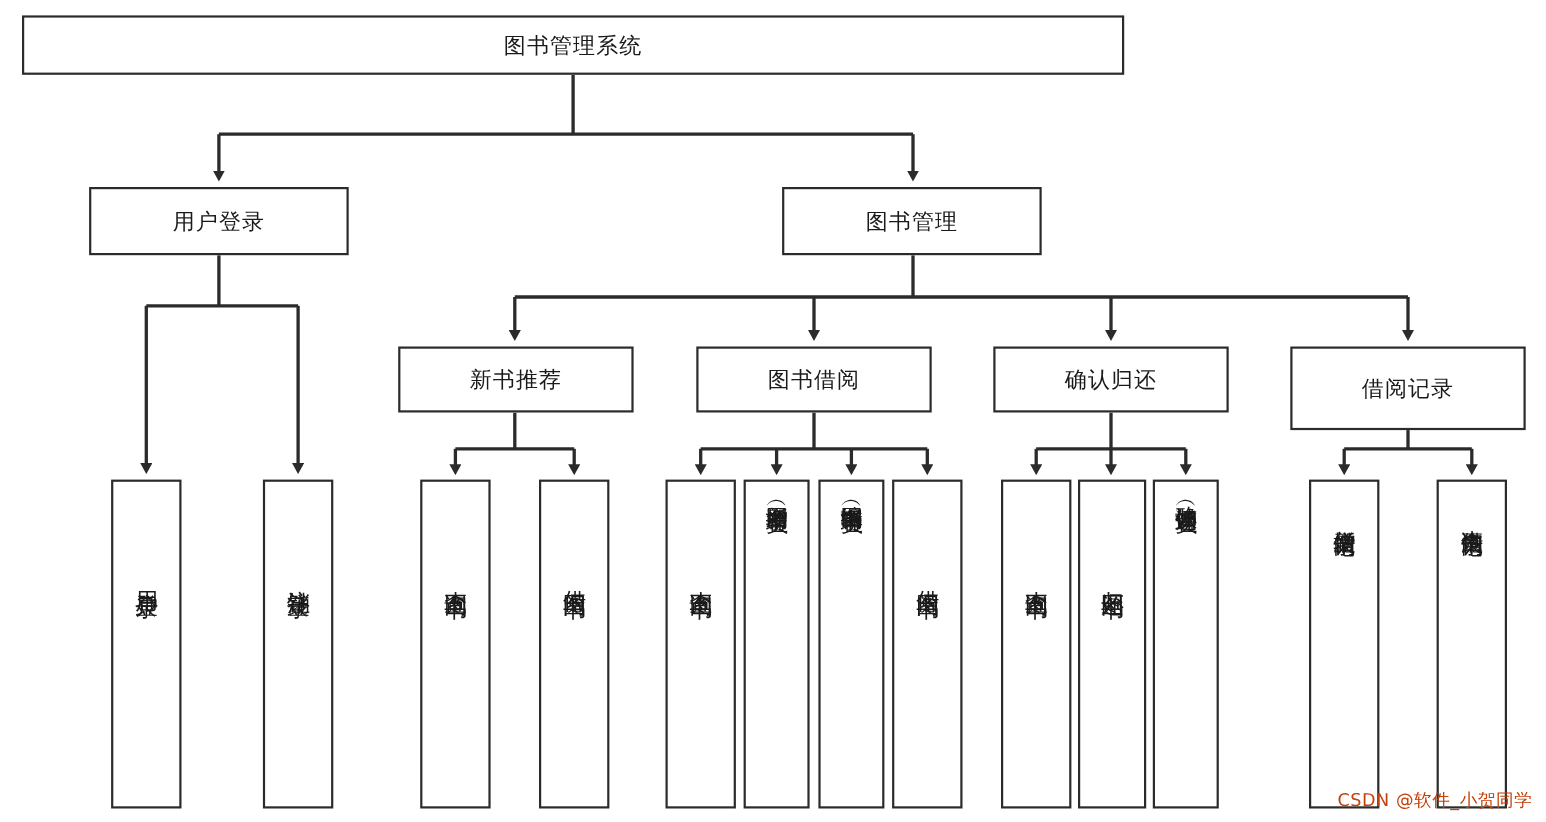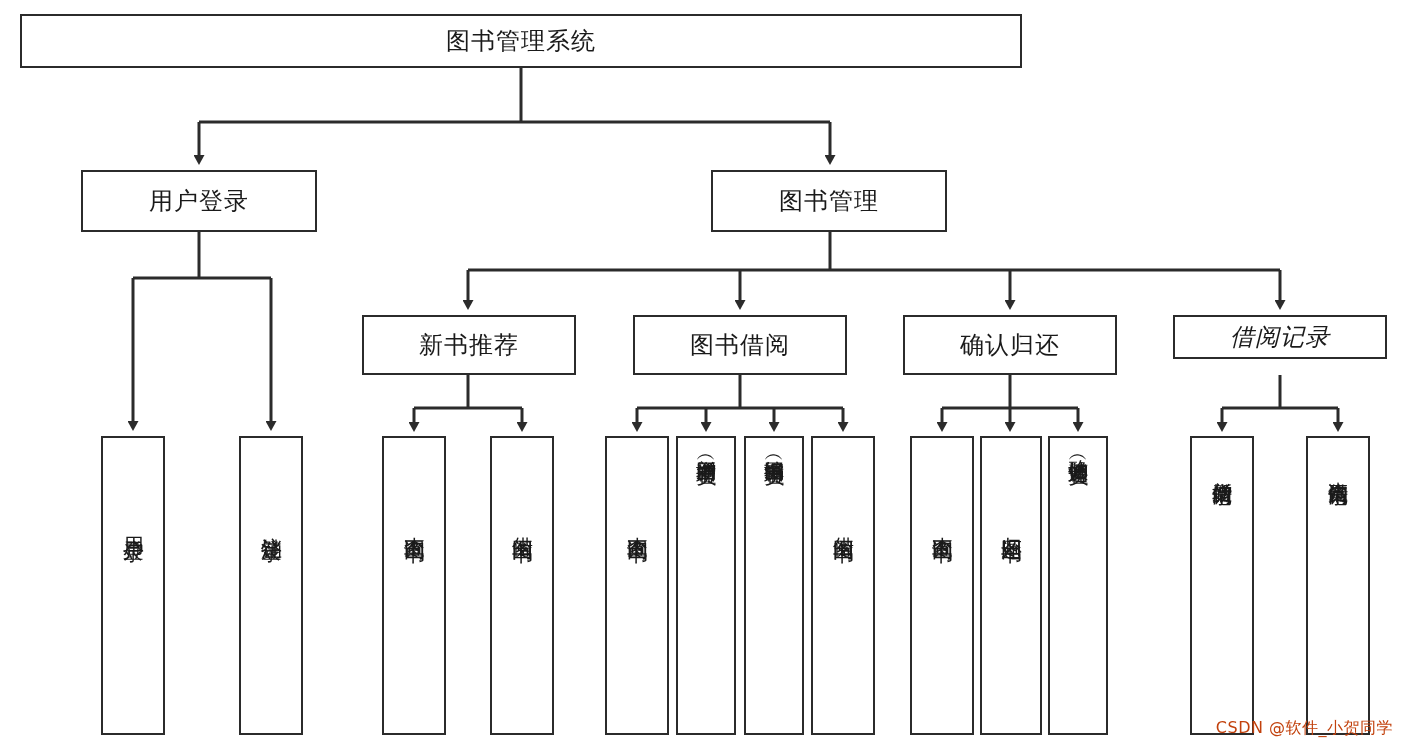--- a/index.html
+++ b/index.html
@@ -29,21 +29,21 @@
     position: absolute;
     box-sizing: border-box;
     border: 2px solid #2b2b2b;
     background: #ffffff;
     display: flex;
     align-items: center;
     justify-content: center;
     color: #1a1a1a;
   }
   .node.h {
-    font-size: 24px;
+    font-size: 20px;
     letter-spacing: 1px;
   }
   .node.h span { white-space: nowrap; }
   .node.leaf {
     align-items: flex-start;
     justify-content: center;
     padding-top: 6px;
   }
   .node.leaf span {
     writing-mode: vertical-rl;
@@ -133,21 +133,21 @@
 
   <div class="node h" style="left:711px; top:170px; width:236px; height:62px;">
     <span>图书管理</span>
   </div>
   <div class="node h" style="left:633px; top:315px; width:214px; height:60px;">
     <span>图书借阅</span>
   </div>
   <div class="node h" style="left:903px; top:315px; width:214px; height:60px;">
     <span>确认归还</span>
   </div>
-  <div class="node h" style="left:1173px; top:315px; width:214px; height:44px;font-style:italic;">
+  <div class="node h" style="left:1173px; top:315px; width:214px; height:76px;">
     <span>借阅记录</span>
   </div>
 
   <div class="node leaf" style="left:101px; top:436px; width:64px; height:299px; padding-top:82px;">
     <span>用户登录</span>
   </div>
   <div class="node leaf" style="left:239px; top:436px; width:64px; height:299px; padding-top:82px;">
     <span>注销登录</span>
   </div>
 

